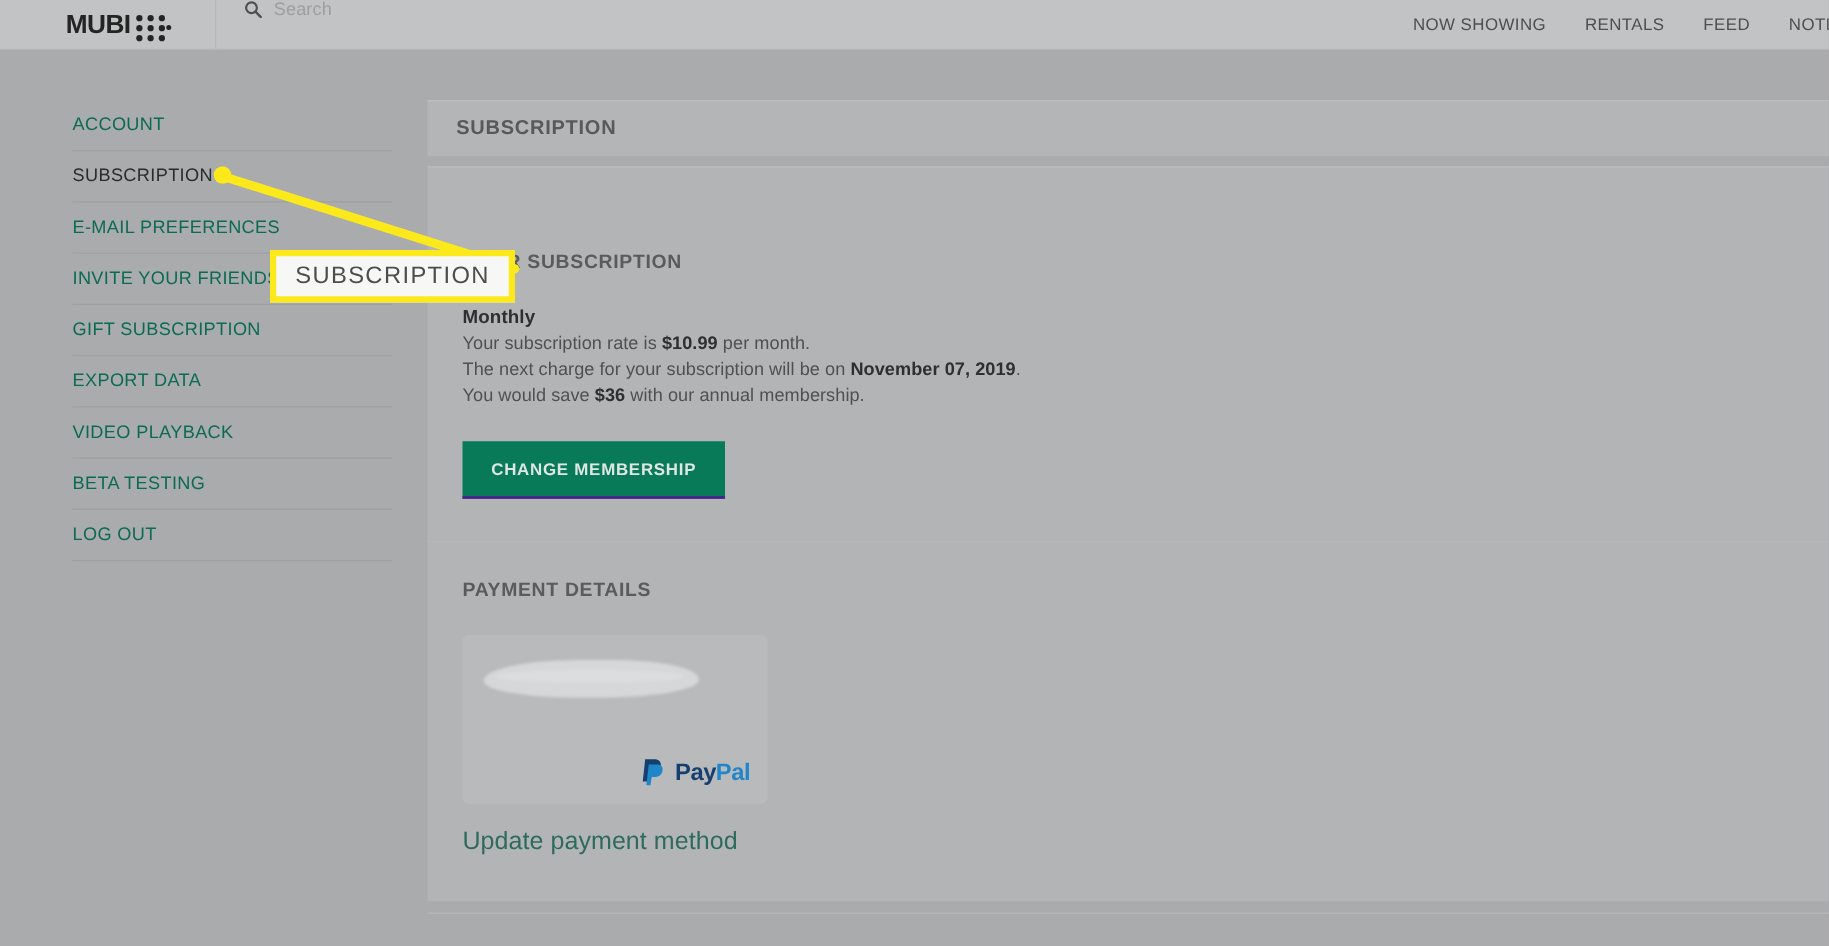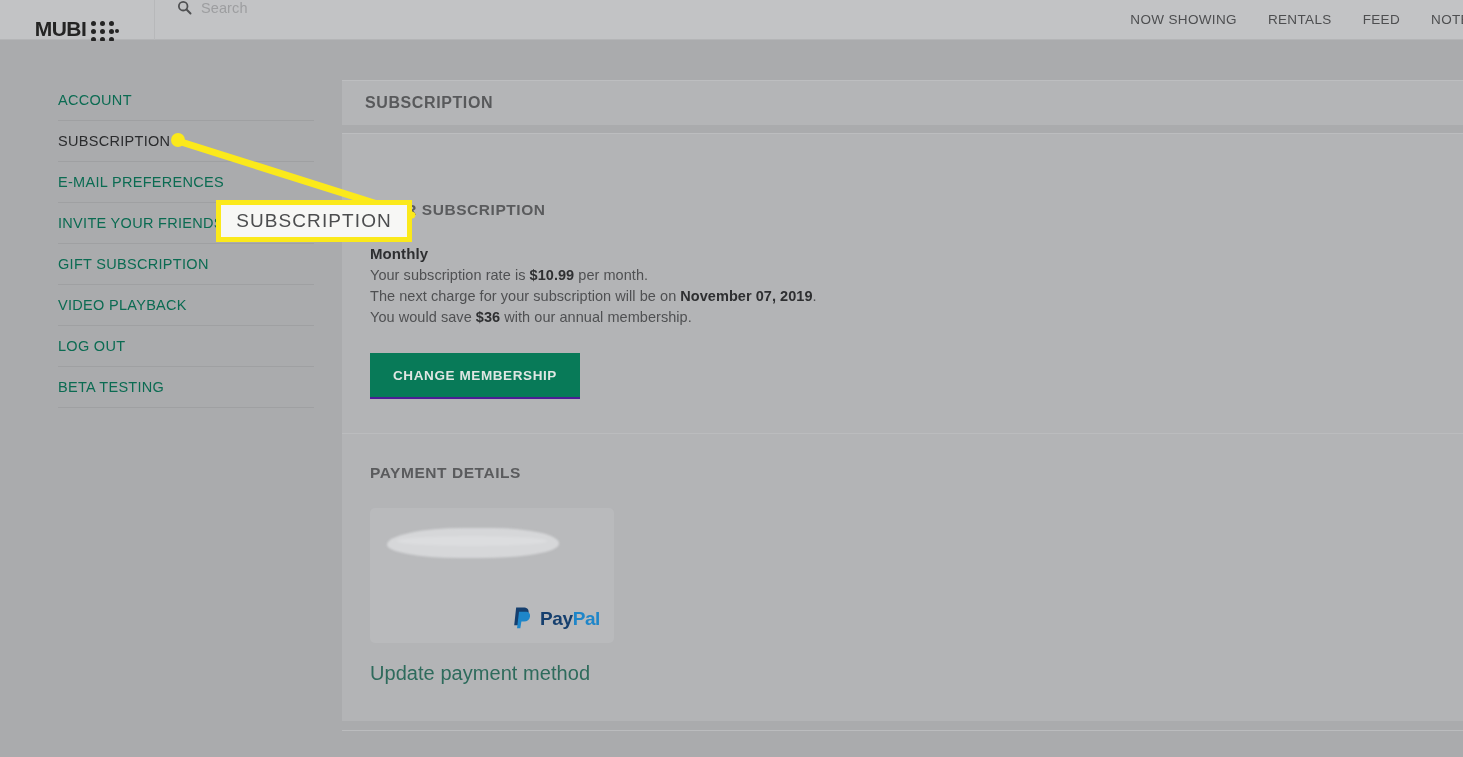--- a/index.html
+++ b/index.html
@@ -22,24 +22,25 @@
     background: #c2c3c5;
     border-bottom: 1px solid #b4b5b7;
     display: flex;
     align-items: center;
   }
 
   .logo-wrap {
     width: 155px;
     height: 40px;
     display: flex;
-    align-items: flex-end;
+    align-items: center;
     justify-content: center;
     border-right: 1px solid #b7b8ba;
     position: relative;
+    margin-left: 18px;
   }
   .logo-inner { display: flex; align-items: center; gap: 3px; }
   .logo-text {
     font-size: 21px;
     font-weight: bold;
     letter-spacing: -0.5px;
     color: #242424;
     font-family: "Liberation Sans", sans-serif;
     line-height: 1;
   }
@@ -326,27 +327,30 @@
     <div class="side-item">
         <span>E-MAIL PREFERENCES</span>
       </div>
     <div class="side-item">
         <span>INVITE YOUR FRIENDS</span>
       </div>
     <div class="side-item">
         <span>GIFT SUBSCRIPTION</span>
       </div>
     <div class="side-item">
+        <span>EXPORT DATA</span>
+      </div>
+    <div class="side-item">
         <span>VIDEO PLAYBACK</span>
       </div>
     <div class="side-item">
+        <span>BETA TESTING</span>
+      </div>
+    <div class="side-item">
         <span>LOG OUT</span>
-      </div>
-    <div class="side-item">
-        <span>BETA TESTING</span>
       </div>
   </aside>
 
   <div class="card-head">
     <h1>SUBSCRIPTION</h1>
   </div>
 
   <div class="card-body">
 
     <div class="sec-title" id="your-sub-title">YOUR SUBSCRIPTION</div>

